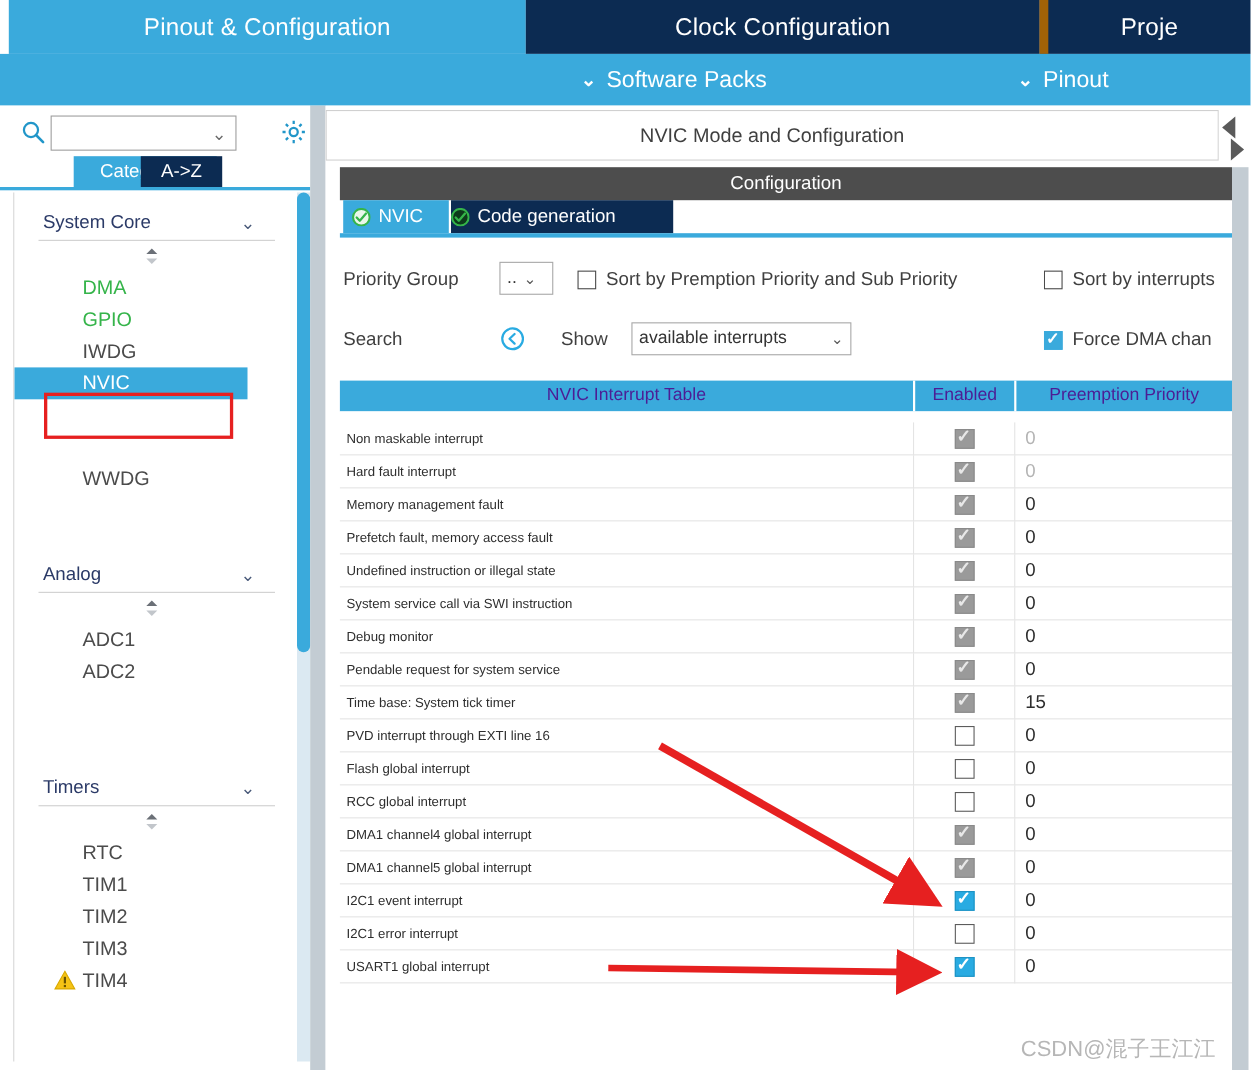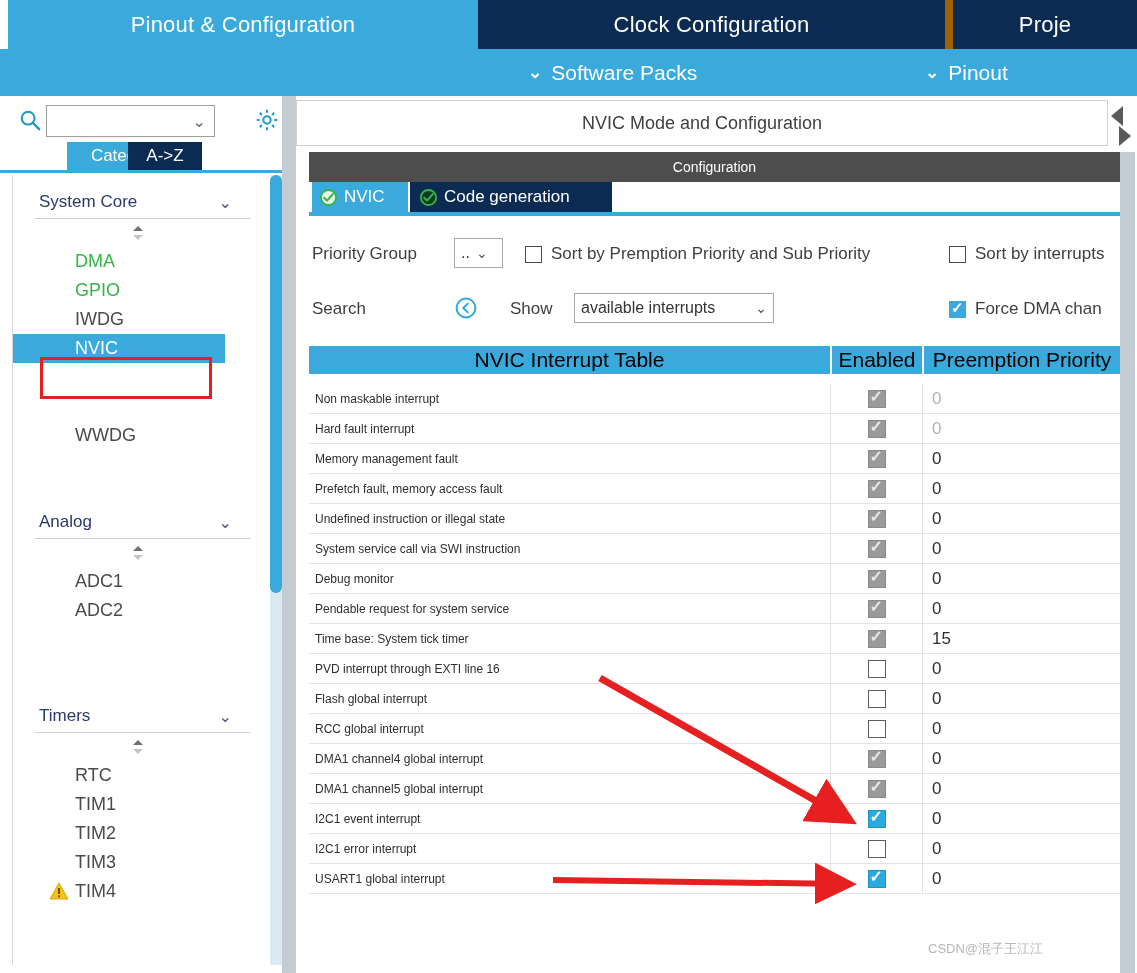--- a/index.html
+++ b/index.html
@@ -86,65 +86,65 @@
     border: 1px solid #d0d0d0; display: flex; align-items: center; justify-content: center;
     font-size: 18px; color: #3f3f3f;
   }
   .navarrows { position: absolute; left: 812px; top: 4px; width: 29px; height: 46px; background: #ffffff; }
   .tri { position: absolute; width: 0; height: 0; }
   .tri.left  { left: 3px;  top: 6px;  border-top: 10px solid transparent; border-bottom: 10px solid transparent; border-right: 12px solid #5a5a5a; }
   .tri.right { left: 11px; top: 26px; border-top: 10px solid transparent; border-bottom: 10px solid transparent; border-left: 12px solid #5a5a5a; }
 
   .cfghdr {
     position: absolute; left: 13px; top: 56px; width: 811px; height: 30px; background: #4d4d4d;
-    display: flex; align-items: center; justify-content: center; color: #ffffff; font-size: 14px;
+    display: flex; align-items: center; justify-content: center; color: #ffffff; font-size: 17px;
   }
 
   .tabrow { position: absolute; left: 13px; top: 86px; width: 811px; height: 34px; }
   .cfg-tab { position: absolute; top: 0; height: 30px; display: flex; align-items: center; font-size: 17px; color: #ffffff; white-space: nowrap; }
   .cfg-tab.active { background: #3AAADC; left: 3px; width: 96px; padding-left: 8px; }
-  .cfg-tab.other  { background: #0C2B52; left: 101px; width: 202px; padding-left: 10px; }
+  .cfg-tab.other  { background: #0C2B52; left: 101px; width: 202px; padding-left: 0; }
   .tabrow .trule { position: absolute; left: 0; top: 30px; width: 811px; height: 4px; background: #3AAADC; }
   .okdot { width: 17px; height: 17px; margin-right: 7px; flex: 0 0 auto; }
 
   .optrow { position: absolute; left: 13px; height: 40px; }
   .lblt { font-size: 17px; color: #3f3f3f; white-space: nowrap; }
   .selbox {
     border: 1px solid #a8a8a8; background: #ffffff; height: 30px; display: inline-flex;
     align-items: center; padding: 0 6px; font-size: 16px; color: #333; white-space: nowrap;
   }
   .selbox .cd { margin-left: 6px; color: #555; font-size: 14px; }
   .cbx { width: 17px; height: 17px; border: 1.6px solid #4a4a4a; background: #ffffff; display: inline-block; flex: 0 0 auto; }
   .cbx.on { background: #3AAADC; border-color: #3AAADC; position: relative; }
   .cbx.on::after { content: "✓"; position: absolute; left: 1px; top: -3px; color: #fff; font-size: 15px; font-weight: bold; }
   .circ-ico { width: 22px; height: 22px; }
 
   
   .tbl { position: absolute; left: 13px; top: 250px; width: 811px; }
   .thead { display: flex; height: 28px; background: #3AAADC; }
-  .th { color: #000000; font-size: 21px; display: flex; align-items: center; justify-content: center; white-space: nowrap; overflow: hidden; }
+  .th { color: #4c1d95; font-size: 16px; display: flex; align-items: center; justify-content: center; white-space: nowrap; overflow: hidden; }
   .th.c0 { width: 521px; }
   .th.c1 { width: 92px; border-left: 2px solid #ffffff; }
   .th.c2 { width: 198px; border-left: 2px solid #ffffff; }
   .tgap { height: 10px; background: #ffffff; }
   .trow { display: flex; height: 30px; border-bottom: 1px solid #e4e4e4; align-items: center; }
   .td0 { width: 521px; font-size: 12px; color: #2e2e2e; padding-left: 6px; white-space: nowrap; }
   .td1 { width: 92px; display: flex; align-items: center; justify-content: center; border-left: 1px solid #e4e4e4; height: 30px; }
   .td2 { width: 198px; font-size: 17px; color: #2e2e2e; padding-left: 9px; border-left: 1px solid #e4e4e4; height: 30px; display: flex; align-items: center; }
   .td2.dim { color: #b4b4b4; }
   .rcb { width: 18px; height: 18px; border: 1.6px solid #5c5c5c; background: #ffffff; position: relative; }
   .rcb.dis { background: #9a9a9a; border-color: #8a8a8a; }
   .rcb.dis::after { content: "✓"; position: absolute; left: 1px; top: -4px; color: #e8e8e8; font-size: 16px; font-weight: bold; }
   .rcb.on { background: #29ABE2; border-color: #1f93c4; }
   .rcb.on::after { content: "✓"; position: absolute; left: 1px; top: -4px; color: #ffffff; font-size: 16px; font-weight: bold; }
 
   
   .rsb { position: absolute; left: 824px; top: 56px; width: 15px; height: 860px; background: #c3ccd3; }
 
-  .wm { position: absolute; font-size: 13px; color: #9a9a9a; opacity: .72; white-space: nowrap; }
+  .wm { position: absolute; font-size: 20px; color: #9a9a9a; opacity: .72; white-space: nowrap; }
 
   
   .arrows { position: absolute; left: 0; top: 0; width: 1137px; height: 973px; pointer-events: none; }
 </style>
 </head>
 <body>
 
 <div id="app">
 
   <div class="topbar">

